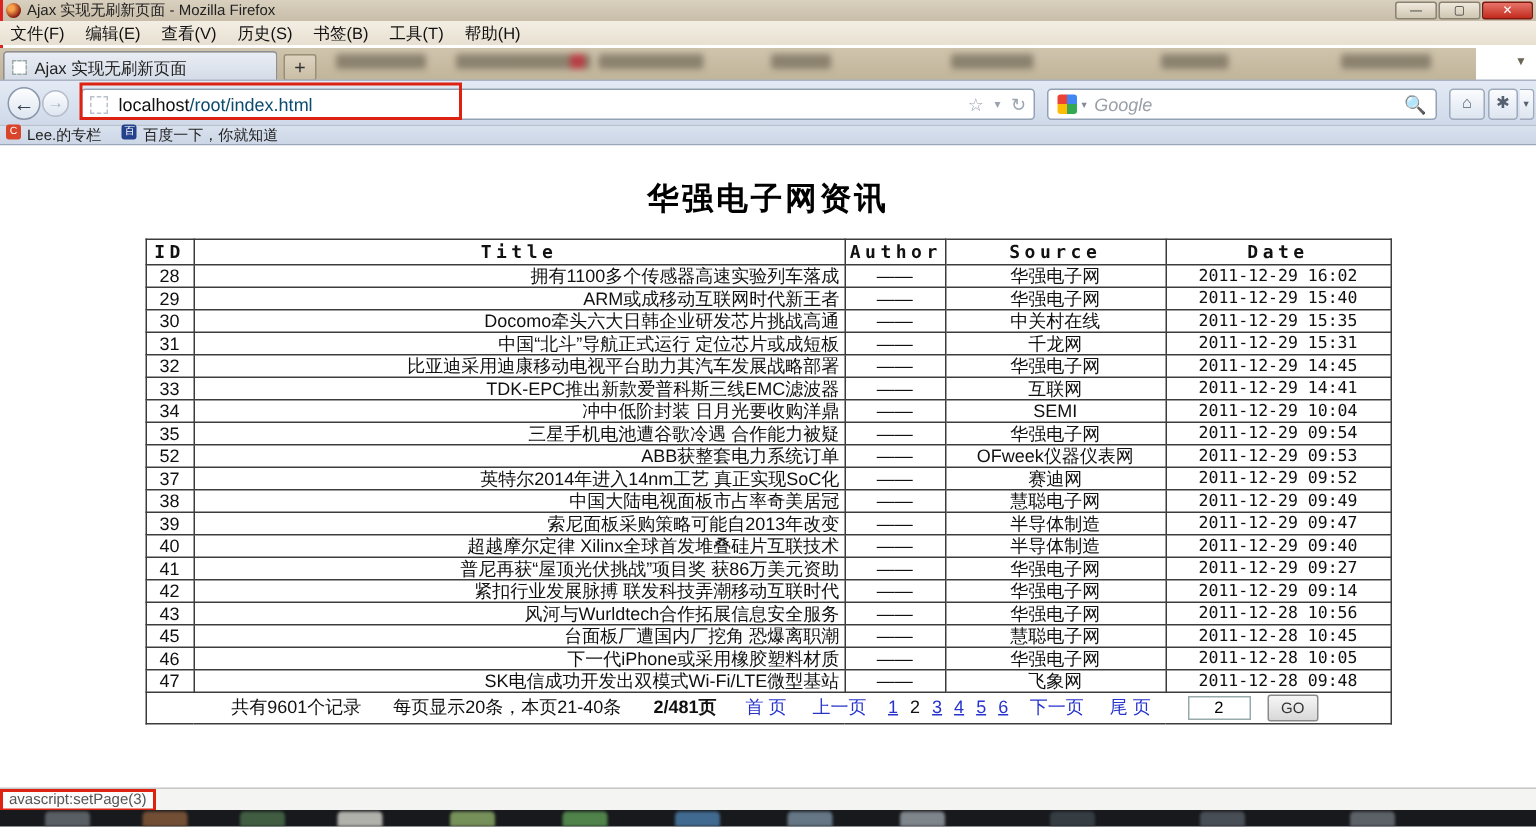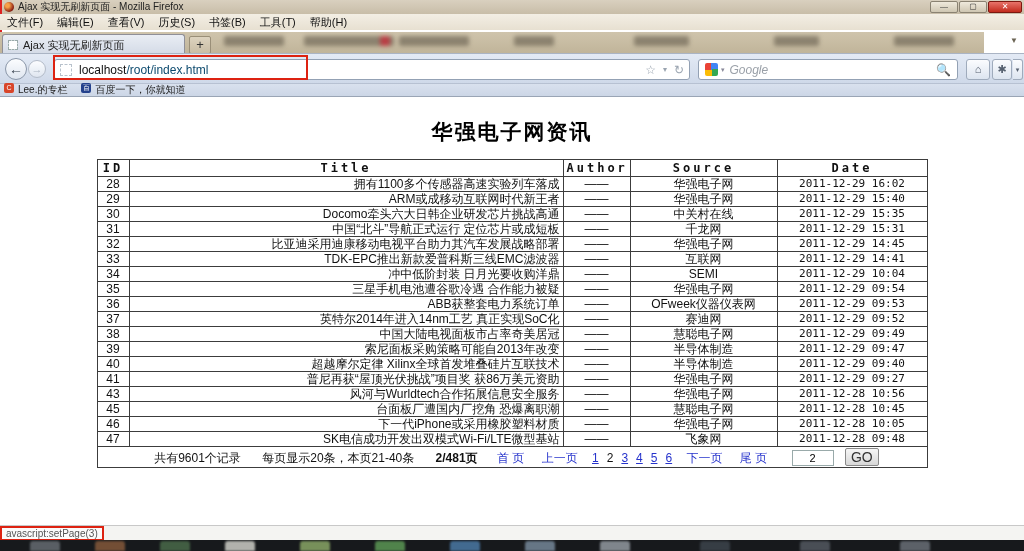--- a/index.html
+++ b/index.html
@@ -82,21 +82,21 @@
   .c-id, .c-author, .c-source, .c-date { text-align:center; }
   .c-title { text-align:right; }
   .c-date { font-family:"DejaVu Sans Mono", monospace; letter-spacing:0; font-size:11px; }
   td.pager { height:21px; text-align:center; font-size:12px; }
   .pager .seg { margin:0 9px; }
   .pager b { font-weight:bold; }
   .pager a { color:#2633cc; margin:0 7px; cursor:pointer; }
   .pager .plink { color:#2633cc; text-decoration:underline; margin:0 4px; cursor:pointer; }
   .pager .current { color:#111; text-decoration:none; margin:0 4px; }
   .goto-input { width:42px; height:16px; border:1px solid #9aa; font-size:11px; text-align:center; margin:0 8px 0 14px; }
-  .go-btn { height:18px; width:34px; font-size:14px; color:#333; border:1px solid #8a8a8a; border-radius:2px;
+  .go-btn { height:18px; width:34px; font-size:10px; color:#333; border:1px solid #8a8a8a; border-radius:2px;
     background:linear-gradient(#f6f6f6,#d8d8d8); }
 
   
   .statusbar { position:absolute; left:0; top:525px; width:1024px; height:15px; background:#f4f4f2; border-top:1px solid #c8c8c8; }
   .status-box { position:absolute; left:0; top:0; border:2px solid #d21; background:#fbfbfb; font-size:10px; color:#555;
     padding:0 4px; height:15px; line-height:12px; }
   .taskbar { position:absolute; left:0; top:540px; width:1024px; height:11px; background:#17191c; overflow:hidden; }
   .tb-blob { position:absolute; top:1px; width:30px; height:10px; border-radius:3px 3px 0 0; opacity:.8; filter:blur(1px); }
 </style>
 </head>
@@ -248,21 +248,21 @@
           <td class="c-date">2011-12-29 10:04</td>
         </tr>
         <tr>
           <td class="c-id">35</td>
           <td class="c-title">三星手机电池遭谷歌冷遇 合作能力被疑</td>
           <td class="c-author">——</td>
           <td class="c-source">华强电子网</td>
           <td class="c-date">2011-12-29 09:54</td>
         </tr>
         <tr>
-          <td class="c-id">36</td>
+          <td class="c-id">52</td>
           <td class="c-title">ABB获整套电力系统订单</td>
           <td class="c-author">——</td>
           <td class="c-source">OFweek仪器仪表网</td>
           <td class="c-date">2011-12-29 09:53</td>
         </tr>
         <tr>
           <td class="c-id">37</td>
           <td class="c-title">英特尔2014年进入14nm工艺 真正实现SoC化</td>
           <td class="c-author">——</td>
           <td class="c-source">赛迪网</td>
@@ -288,20 +288,27 @@
           <td class="c-author">——</td>
           <td class="c-source">半导体制造</td>
           <td class="c-date">2011-12-29 09:40</td>
         </tr>
         <tr>
           <td class="c-id">41</td>
           <td class="c-title">普尼再获“屋顶光伏挑战”项目奖 获86万美元资助</td>
           <td class="c-author">——</td>
           <td class="c-source">华强电子网</td>
           <td class="c-date">2011-12-29 09:27</td>
+        </tr>
+        <tr>
+          <td class="c-id">42</td>
+          <td class="c-title">紧扣行业发展脉搏 联发科技弄潮移动互联时代</td>
+          <td class="c-author">——</td>
+          <td class="c-source">华强电子网</td>
+          <td class="c-date">2011-12-29 09:14</td>
         </tr>
         <tr>
           <td class="c-id">43</td>
           <td class="c-title">风河与Wurldtech合作拓展信息安全服务</td>
           <td class="c-author">——</td>
           <td class="c-source">华强电子网</td>
           <td class="c-date">2011-12-28 10:56</td>
         </tr>
         <tr>
           <td class="c-id">45</td>

